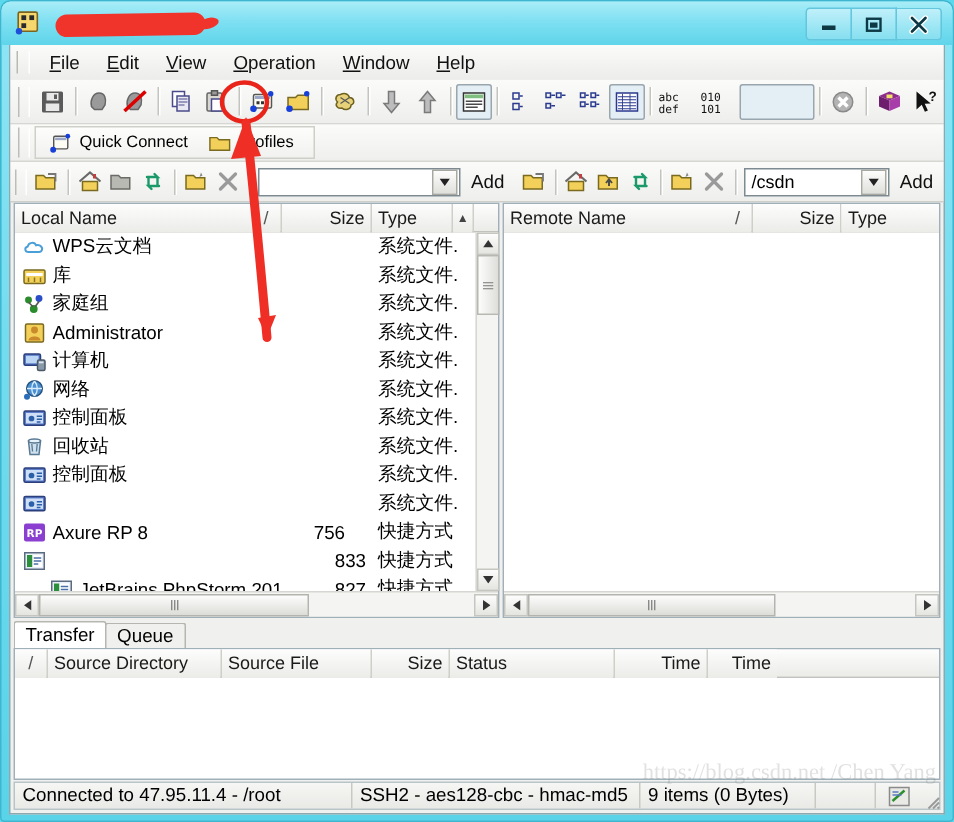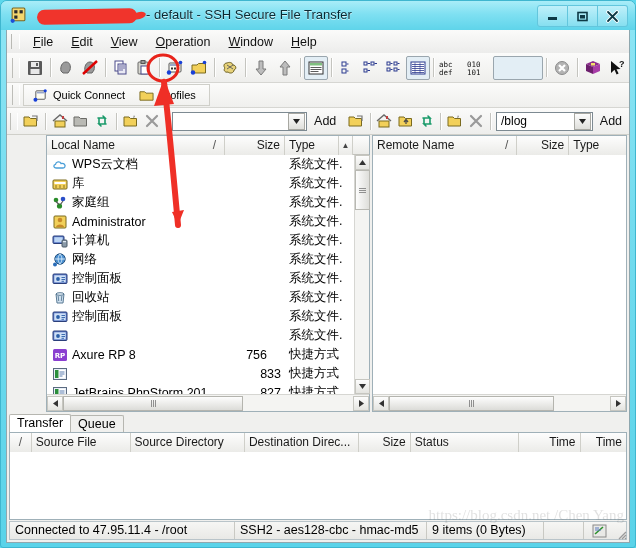--- a/index.html
+++ b/index.html
@@ -124,21 +124,21 @@
   .combo .carrow{
     width:17px;height:17px;margin:0 1px 0 0;
     background:linear-gradient(180deg,#fdfdfd,#dfdfdb);
     border:1px solid #a8a8a2;display:flex;align-items:center;justify-content:center;
     box-sizing:border-box;
   }
   .addbtn{font-size:12.5px;padding:0 7px;color:#111;}
 
   
   .panes{position:absolute;left:0;top:105px;right:0;bottom:130px;}
-  .pane{position:absolute;top:0;bottom:0;box-sizing:border-box;background:#fff;margin-left:37px;}
+  .pane{position:absolute;top:0;bottom:0;box-sizing:border-box;background:#fff;}
   .pane.left{left:2px;width:324px;}
   .pane.right{left:328px;right:2px;}
   .pane-inner{position:absolute;inset:0;border:1px solid #9fb0b8;background:#fff;box-sizing:border-box;}
 
   .colhead{
     position:absolute;left:0;right:0;top:0;height:19px;
     background:linear-gradient(180deg,#fdfdfd,#ebebe8);
     border-bottom:1px solid #c2c2bc;display:flex;box-sizing:border-box;
   }
   .ch{
@@ -228,23 +228,20 @@
 
     <div class="titlebar">
       <svg class="title-icon" viewBox="0 0 16 16">
         <rect x="2" y="1" width="12" height="12" rx="1" fill="#f5d76e" stroke="#7a6420"></rect>
         <rect x="4" y="3" width="3" height="3" fill="#2b2b2b"></rect>
         <rect x="9" y="3" width="3" height="3" fill="#2b2b2b"></rect>
         <rect x="4" y="8" width="3" height="3" fill="#2b2b2b"></rect>
         <circle cx="2.5" cy="13" r="2" fill="#1d4fd8"></circle>
       </svg>
       <div class="redaction"></div>
-      <div class="title-text">
-        <span style="display:inline-block;width:112px;"></span><span>- default - SSH Secure File Transfer</span>
-      </div>
       <div class="wbtns">
         <div class="wbtn">
           <svg width="13" height="11" viewBox="0 0 13 11">
               <rect x="2" y="6" width="9" height="3" fill="#0d3945"></rect>
             </svg>
         </div>
         <div class="wbtn">
           <svg width="13" height="11" viewBox="0 0 13 11">
               <rect x="2" y="1.5" width="9" height="8" fill="none" stroke="#0d3945" stroke-width="1.6"></rect>
               <rect x="4" y="4" width="5" height="3.5" fill="#0d3945"></rect>
@@ -552,21 +549,21 @@
           </svg>
         </div>
         <div class="pbtn">
           <svg width="16" height="16" viewBox="0 0 16 16">
             <path d="M3 3 L13 13 M13 3 L3 13" stroke="#9a9a9a" stroke-width="2.2" stroke-linecap="round"></path>
           </svg>
         </div>
         <div class="psep"></div>
 
         <div class="combo" style="width:100px;margin-left:2px;">
-          <div class="cval">/blog</div>
+          <div class="cval">/csdn</div>
           <div class="carrow">
             <svg width="7" height="5" viewBox="0 0 7 5">
                 <path d="M0 0 L7 0 L3.5 5 Z" fill="#222"></path>
               </svg>
           </div>
         </div>
         <div class="addbtn">Add</div>
       </div>
 
       <div class="panes">
@@ -700,21 +697,21 @@
                 <div class="row" style="position: relative;">
                   <span class="ic"><svg width="16" height="16" viewBox="0 0 16 16">
                       <rect x="1.5" y="2.5" width="13" height="11" fill="#e9eff7" stroke="#5a6a80"></rect>
                       <rect x="3" y="4" width="10" height="8" fill="#fff"></rect>
                       <rect x="3" y="4" width="3.5" height="8" fill="#2b8f3c"></rect>
                       <path d="M7.5 6 h5 M7.5 8 h5 M7.5 10 h3" stroke="#4a6fa8" stroke-width=".9"></path>
                     </svg></span>
                   <span class="sz" style="left: 178px;">833</span>
                   <span class="ty" style="left: 242px;">快捷方式</span>
                 </div>
-                <div class="row" style="position: relative;">
+                <div class="row" style="position: relative; padding-left: 18px;">
                   <span class="ic"><svg width="16" height="16" viewBox="0 0 16 16">
                       <rect x="1.5" y="2.5" width="13" height="11" fill="#e9eff7" stroke="#5a6a80"></rect>
                       <rect x="3" y="4" width="10" height="8" fill="#fff"></rect>
                       <rect x="3" y="4" width="3.5" height="8" fill="#2b8f3c"></rect>
                       <path d="M7.5 6 h5 M7.5 8 h5 M7.5 10 h3" stroke="#4a6fa8" stroke-width=".9"></path>
                     </svg></span>
                   <span class="nm">JetBrains PhpStorm 201...</span>
                   <span class="sz" style="left: 178px;">827</span>
                   <span class="ty" style="left: 242px;">快捷方式</span>
                 </div>
@@ -793,23 +790,22 @@
       </div>
 
       <div class="xfer">
         <div class="tabs">
           <div class="tab active">Transfer</div>
           <div class="tab">Queue</div>
         </div>
         <div class="xgrid">
           <div class="xhead">
             <div class="ch" style="width:22px;text-align:center;color:#555;"><span>/</span></div>
+            <div class="ch" style="width:116px;"><span>Source Directory</span></div>
             <div class="ch" style="width:100px;"><span>Source File</span></div>
-            <div class="ch" style="width:116px;"><span>Source Directory</span></div>
-            <div class="ch" style="width:116px;"><span>Destination Direc...</span></div>
             <div class="ch right" style="width:52px;"><span>Size</span></div>
             <div class="ch" style="width:110px;"><span>Status</span></div>
             <div class="ch right" style="width:62px;"><span>Time</span></div>
             <div class="ch right" style="width:46px;border-right:none;"><span>Time</span></div>
           </div>
         </div>
       </div>
 
       <div class="statusbar">
         <div class="st" style="width:225px;">Connected to 47.95.11.4 - /root</div>

